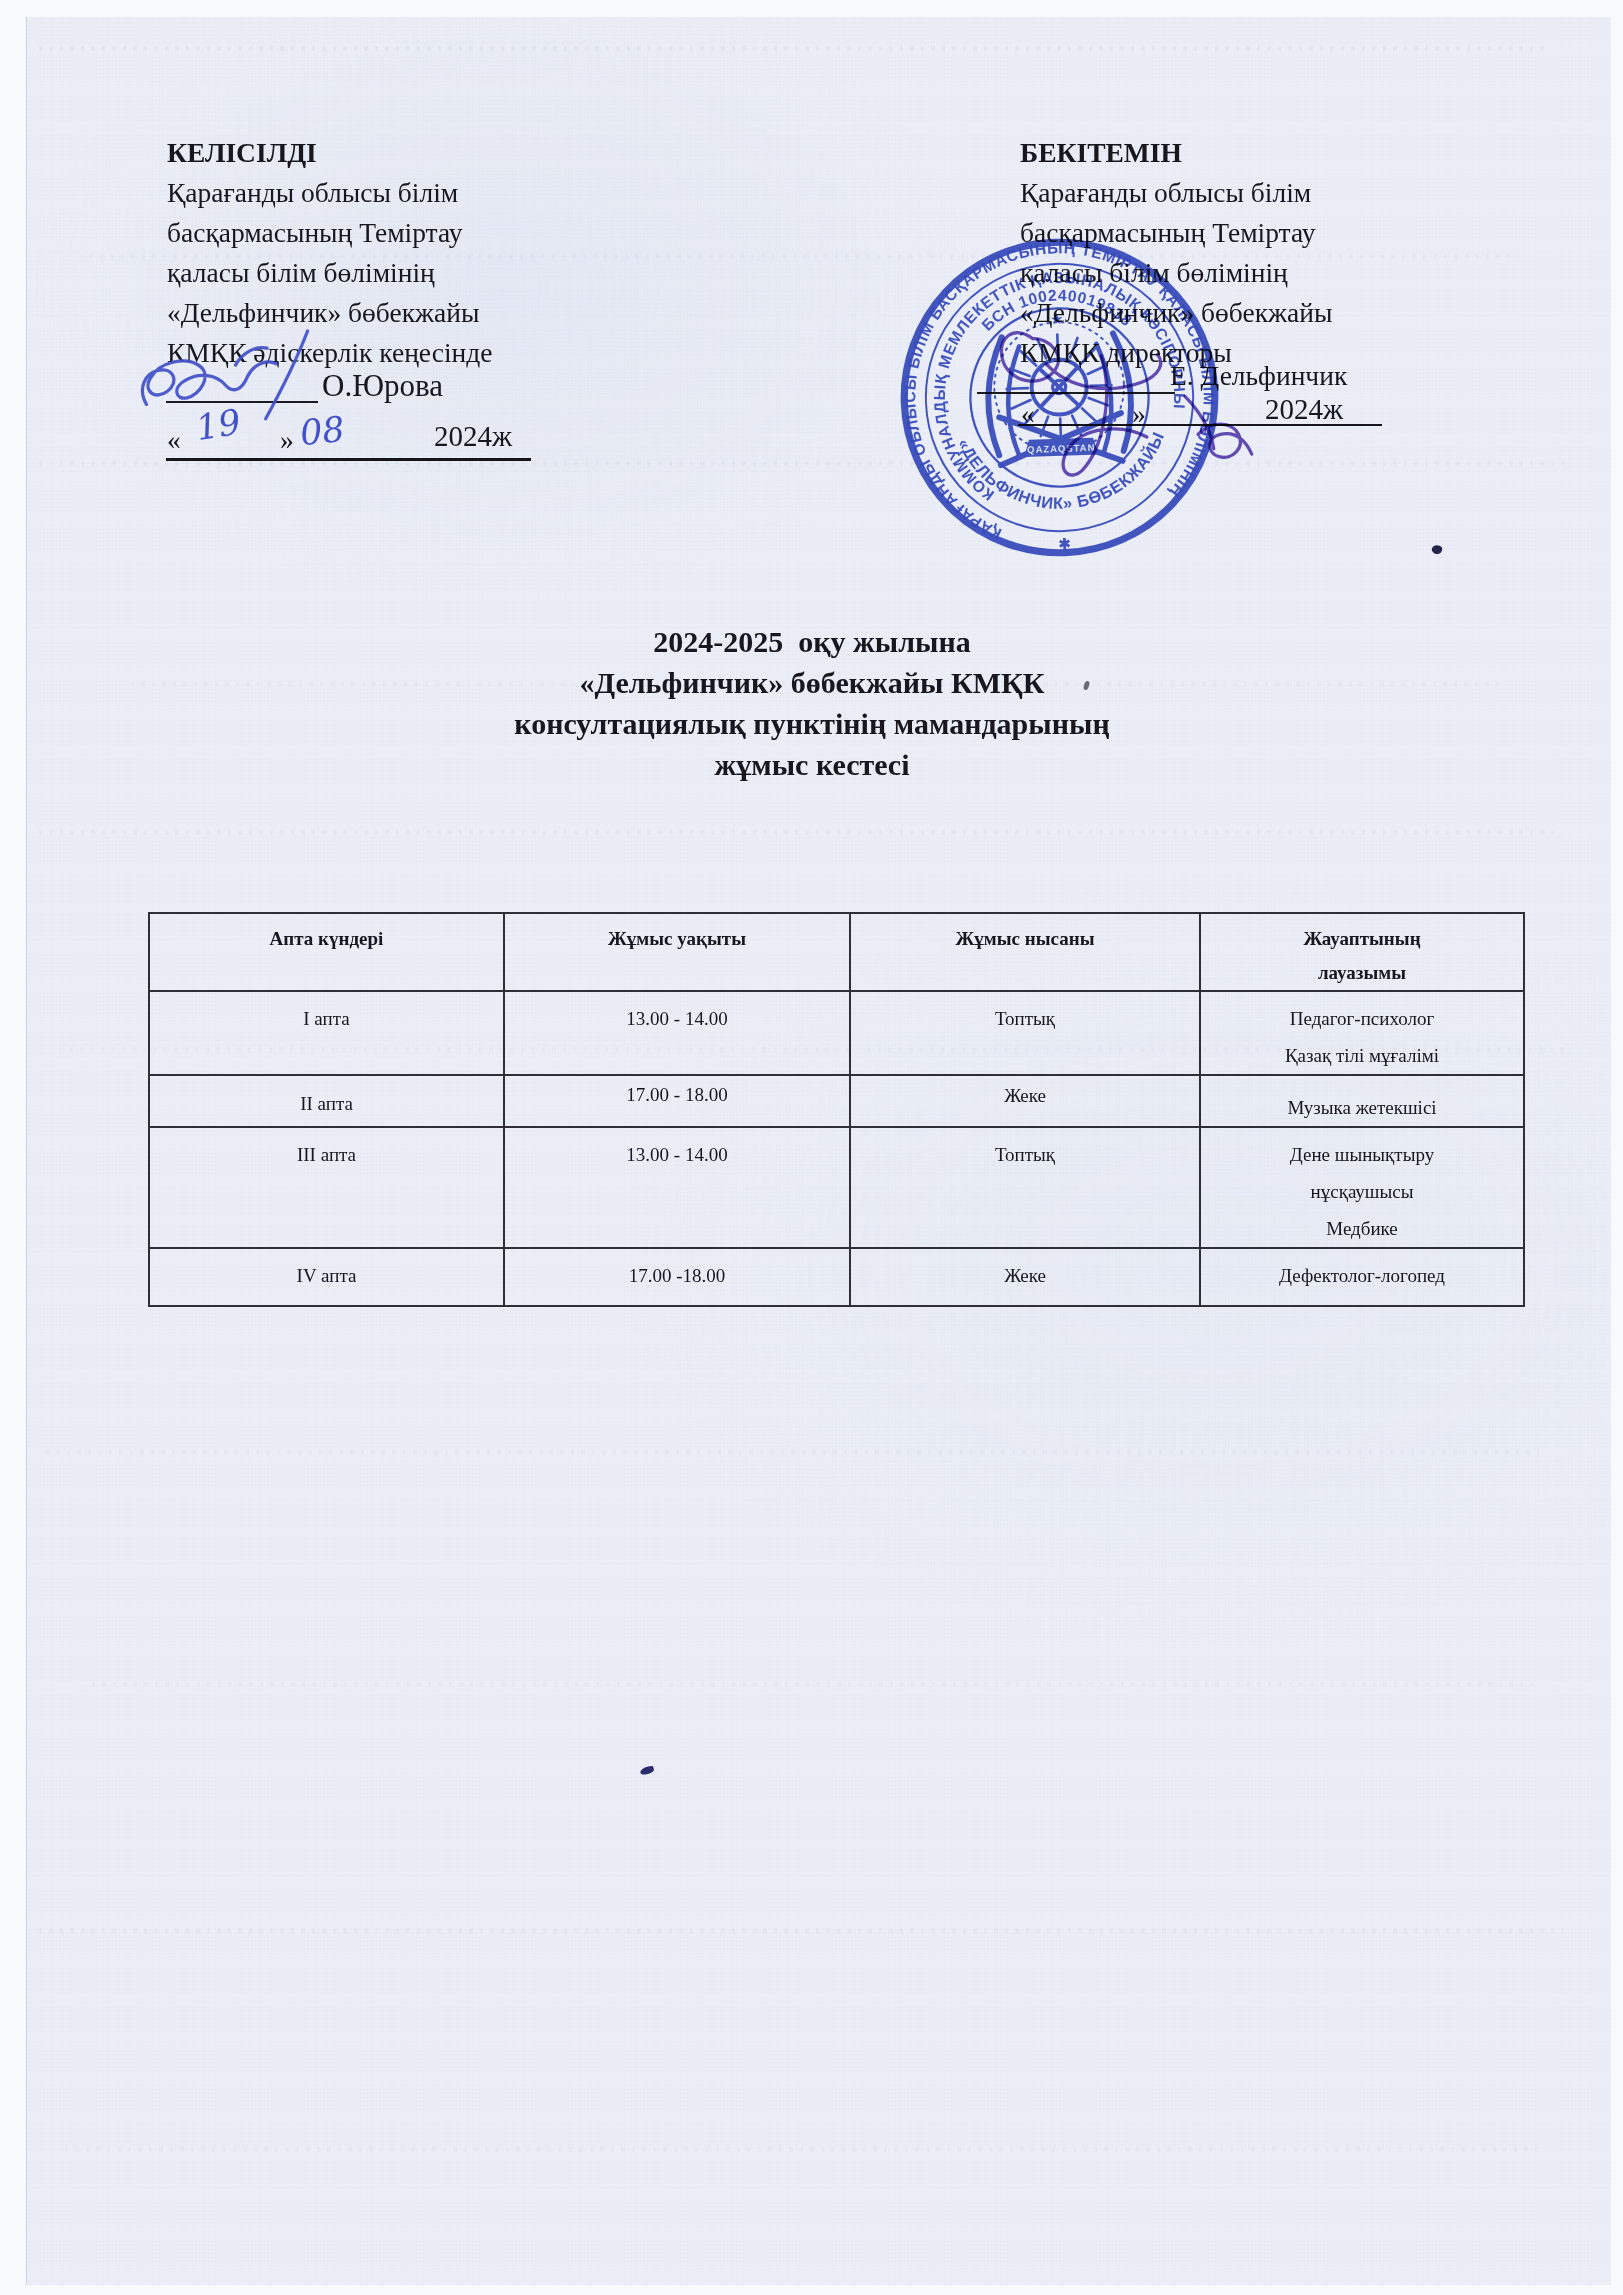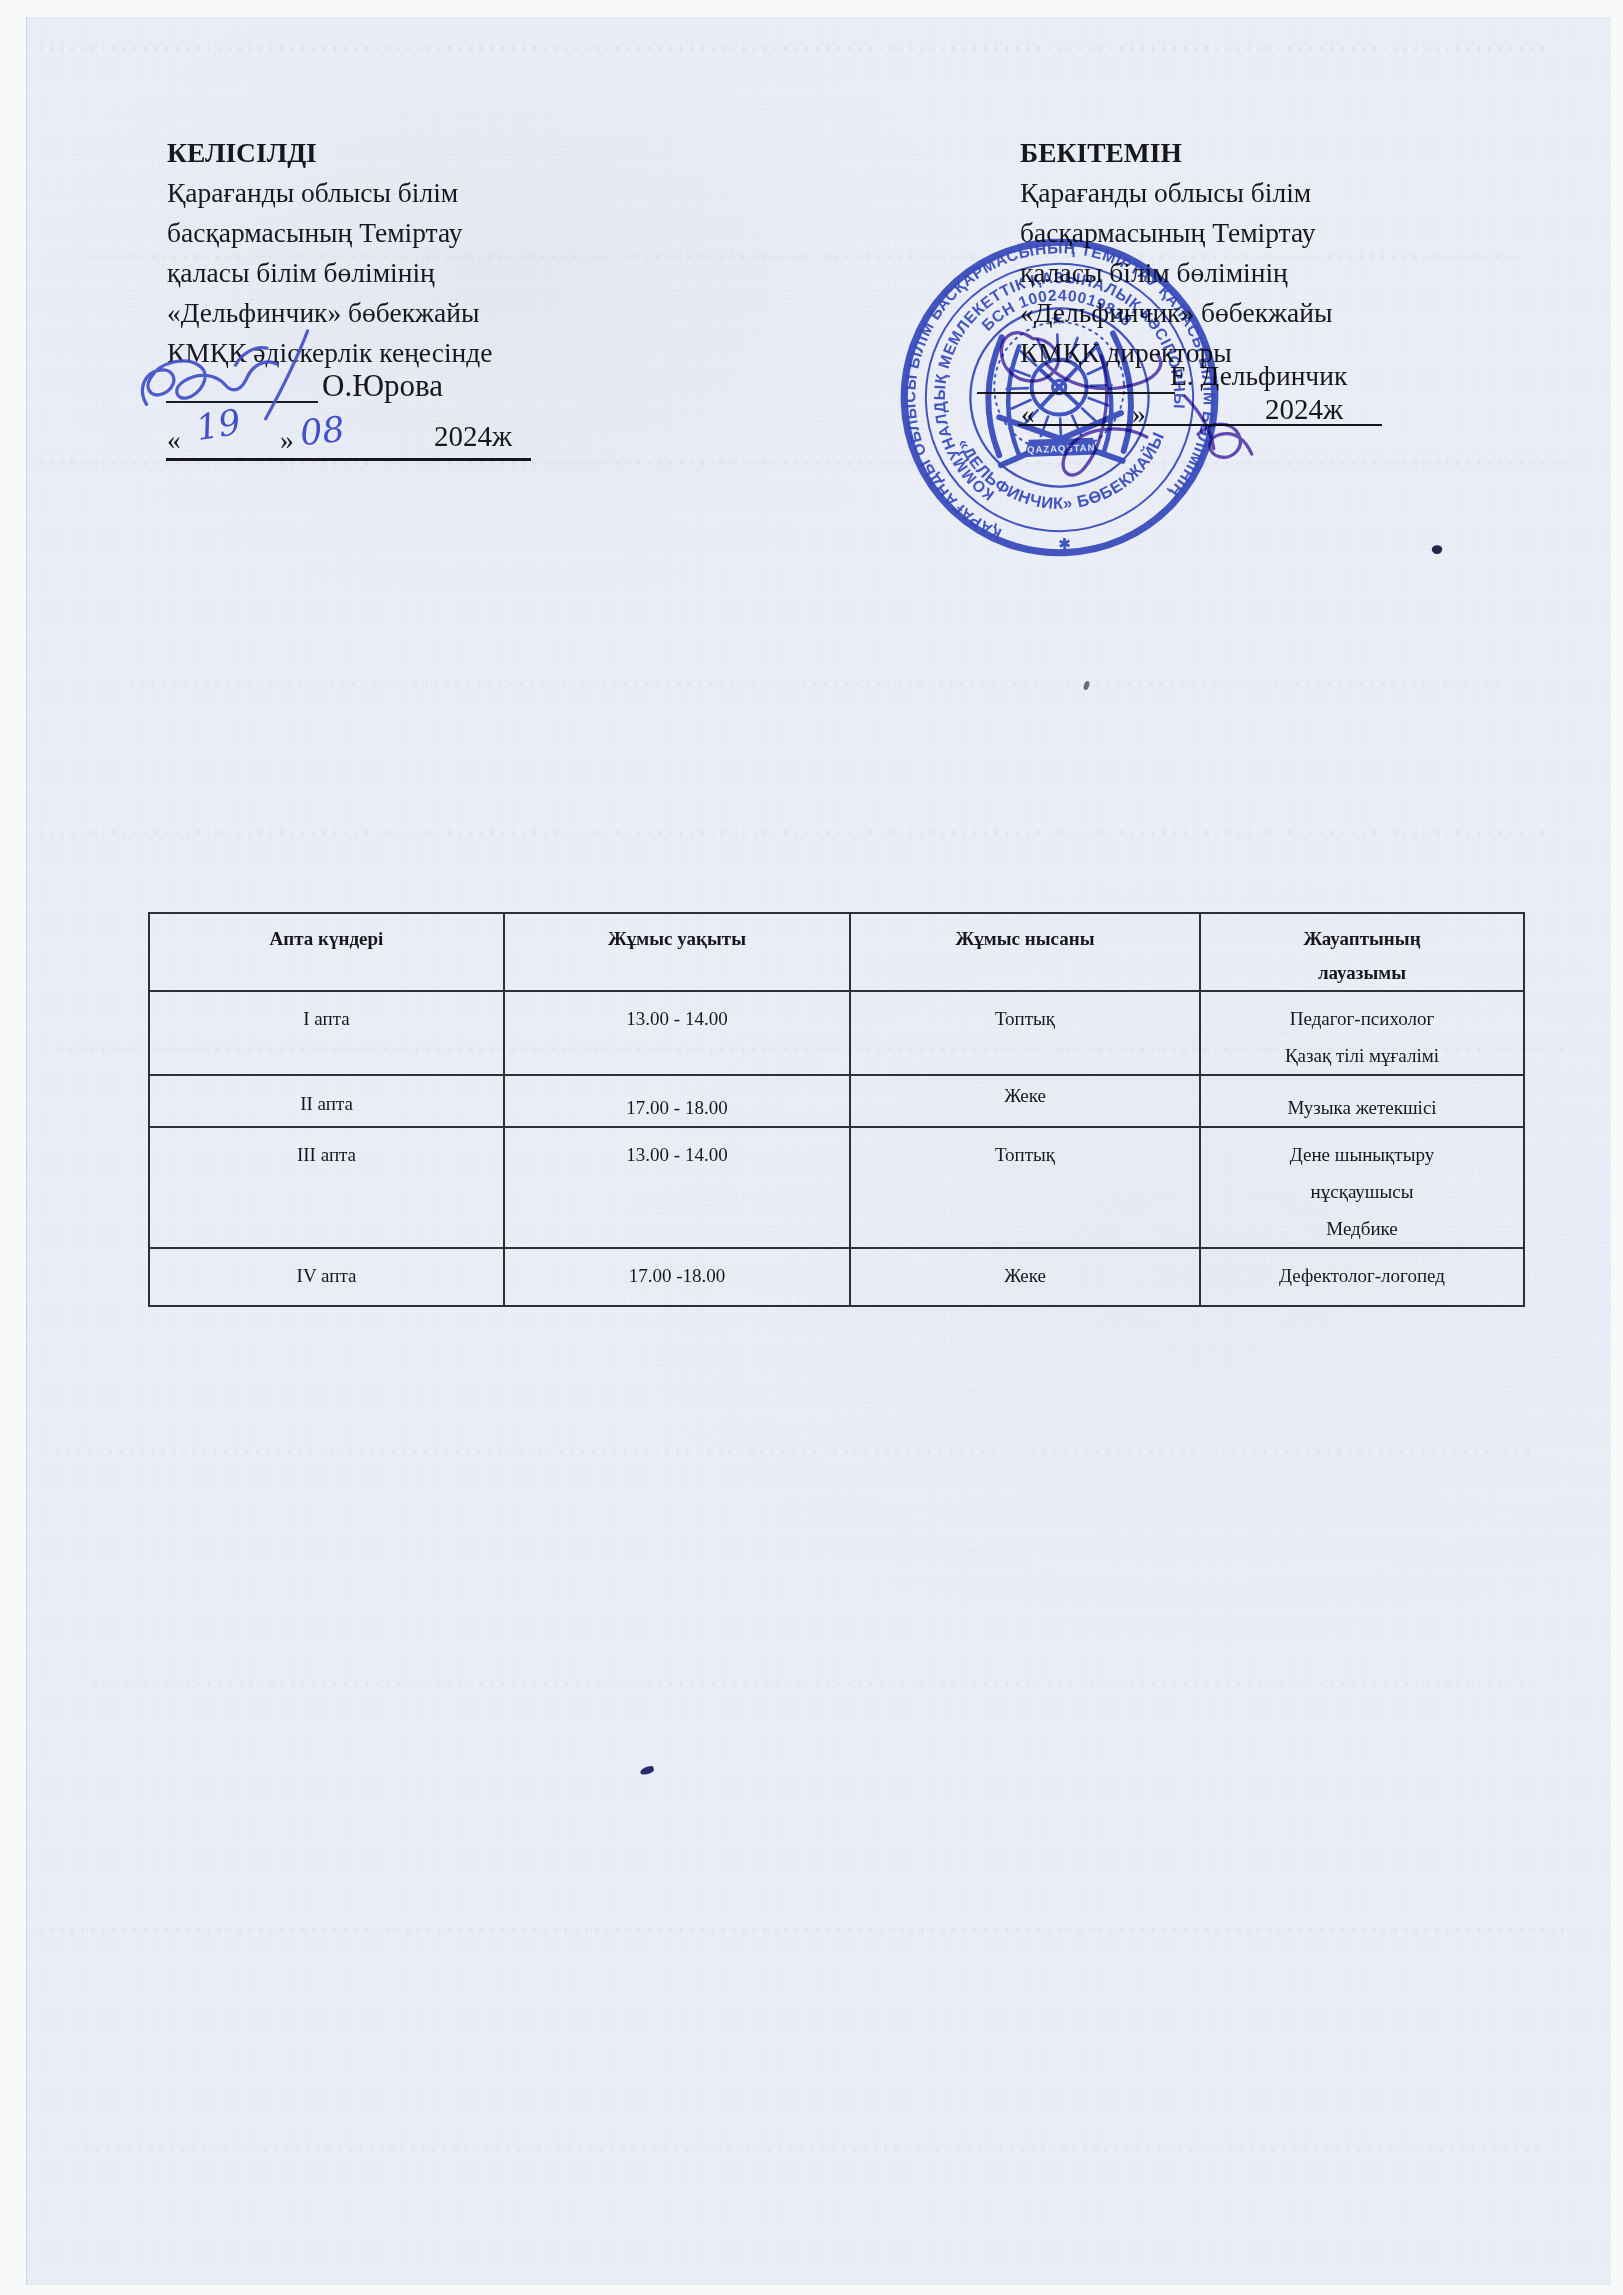--- a/index.html
+++ b/index.html
@@ -177,20 +177,26 @@
   <svg style="left:949px;top:298px;mix-blend-mode:multiply;" width="367" height="223" viewBox="0 0 560 340">
     <g fill="none" stroke="#5a3db0" stroke-width="5" stroke-linecap="round" opacity="0.9">
       <path d="M128,62 C100,40 72,60 82,95 C92,128 138,138 160,112 C180,88 152,60 128,62"></path>
       <path d="M148,100 C182,138 242,148 295,128 C320,118 330,100 318,86"></path>
       <path d="M232,88 C252,150 234,230 204,262 C184,282 162,262 182,230 C202,198 262,190 302,212"></path>
       <path d="M380,208 C400,186 432,188 442,208 C452,228 432,248 412,242 C392,236 394,212 414,208 C436,203 452,216 462,238"></path>
       <path d="M360,150 C380,170 400,200 404,230"></path>
     </g>
   </svg>
 
+  <div class="title">
+    <div>2024-2025  оқу жылына</div>
+    <div>«Дельфинчик» бөбекжайы КМҚК</div>
+    <div>консултациялық пунктінің мамандарының</div>
+    <div>жұмыс кестесі</div>
+  </div>
 
   <table class="sched">
     <colgroup>
       <col style="width:355px">
         <col style="width:346px">
         <col style="width:350px">
         <col style="width:324px">
     </colgroup>
     <tbody>
         <tr class="hrow" style="height:72px;">
@@ -212,21 +218,21 @@
       <td>I апта</td>
       <td>13.00 - 14.00</td>
       <td>Топтық</td>
       <td>
         <div>Педагог-психолог</div>
         <div>Қазақ тілі мұғалімі</div>
       </td>
     </tr>
     <tr style="height:36px;">
       <td style="padding-top:9px;">II апта</td>
-      <td style="padding-top:13px;">17.00 - 18.00</td>
+      <td style="padding-top:0;">17.00 - 18.00</td>
       <td style="padding-top:1.3px;">Жеке</td>
       <td style="padding-top:13px;">
         <div>Музыка жетекшісі</div>
       </td>
     </tr>
     <tr style="height:115px;">
       <td>III апта</td>
       <td>13.00 - 14.00</td>
       <td>Топтық</td>
       <td>

